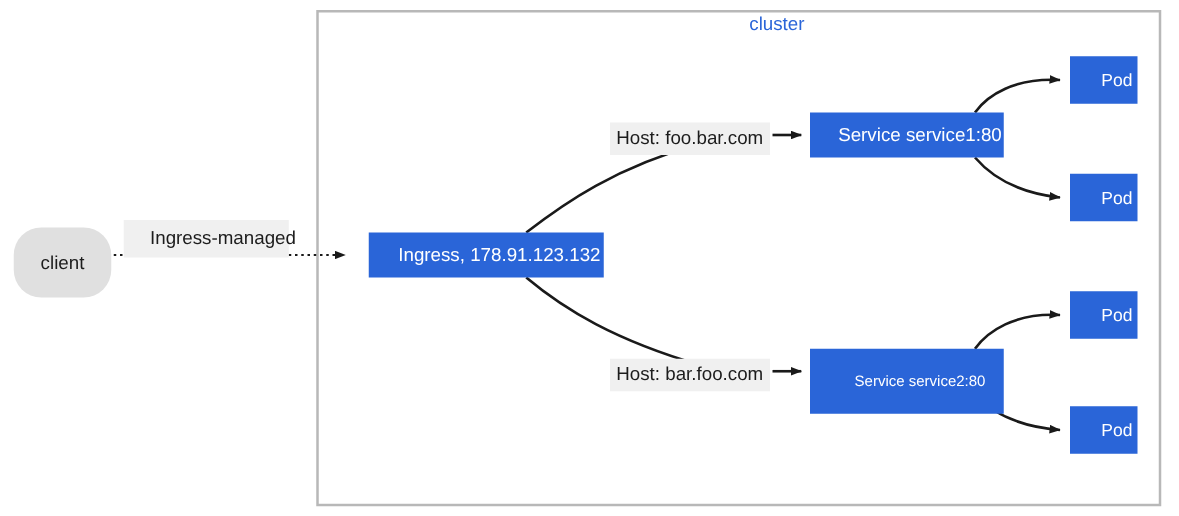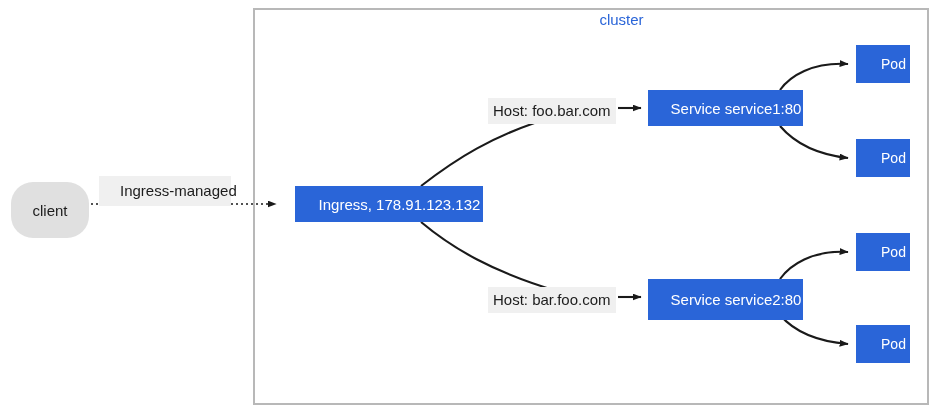--- a/index.html
+++ b/index.html
@@ -83,22 +83,22 @@
     left: 648px;
     top: 90px;
     width: 155px;
     height: 36px;
     font-size: 15px;
   }
   #service2-node {
     left: 648px;
     top: 279px;
     width: 155px;
-    height: 41px;
-    font-size: 15px;
+    height: 52px;
+    font-size: 12px;
   }
   .pod-node {
     width: 54px;
     height: 38px;
     font-size: 14px;
   }
   #pod1-node { left: 856px; top: 45px; }
   #pod2-node { left: 856px; top: 139px; }
   #pod3-node { left: 856px; top: 233px; }
   #pod4-node { left: 856px; top: 325px; }

